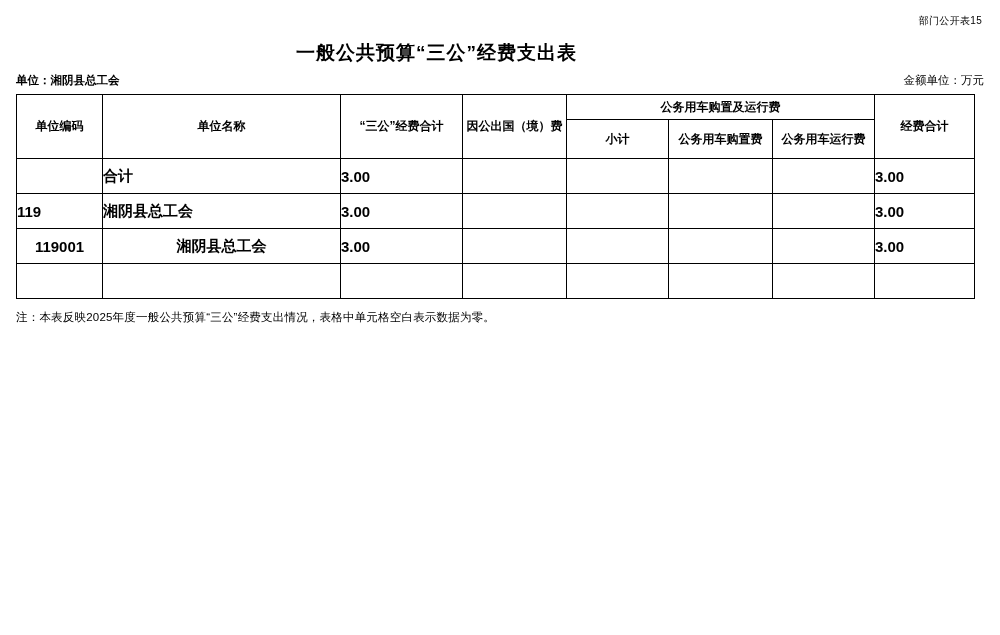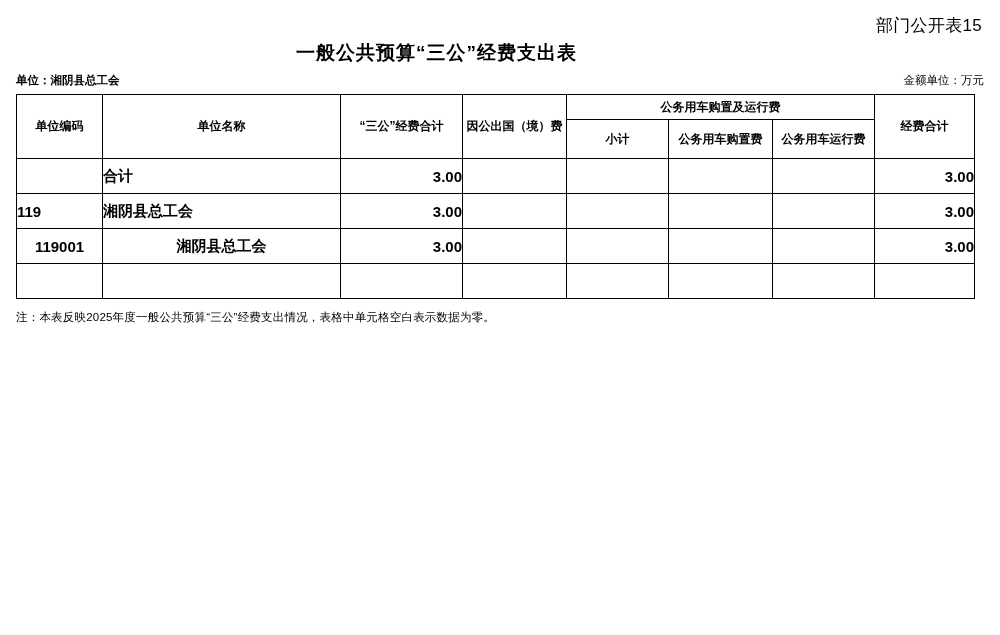--- a/index.html
+++ b/index.html
@@ -18,21 +18,21 @@
   .page {
     width: 1000px;
     height: 635px;
     position: relative;
     box-sizing: border-box;
   }
   .form-code {
     position: absolute;
     top: 14px;
     right: 18px;
-    font-size: 17px;
+    font-size: 10px;
     letter-spacing: 0.3px;
   }
   .doc-title {
     position: absolute;
     top: 40px;
     left: 0;
     width: 873px;
     text-align: center;
     font-size: 19px;
     font-weight: bold;
@@ -77,21 +77,21 @@
   table.main th {
     text-align: center;
     font-weight: bold;
     font-size: 12px;
     height: 24px;
   }
   th.tall {
     height: 62px;
   }
   .cell-num {
-    text-align: right;
+    text-align: left;
     padding-right: 8px;
     font-size: 11px;
   }
   .cell-left {
     text-align: left;
     padding-left: 8px;
     font-size: 11px;
   }
   .cell-center {
     text-align: center;

